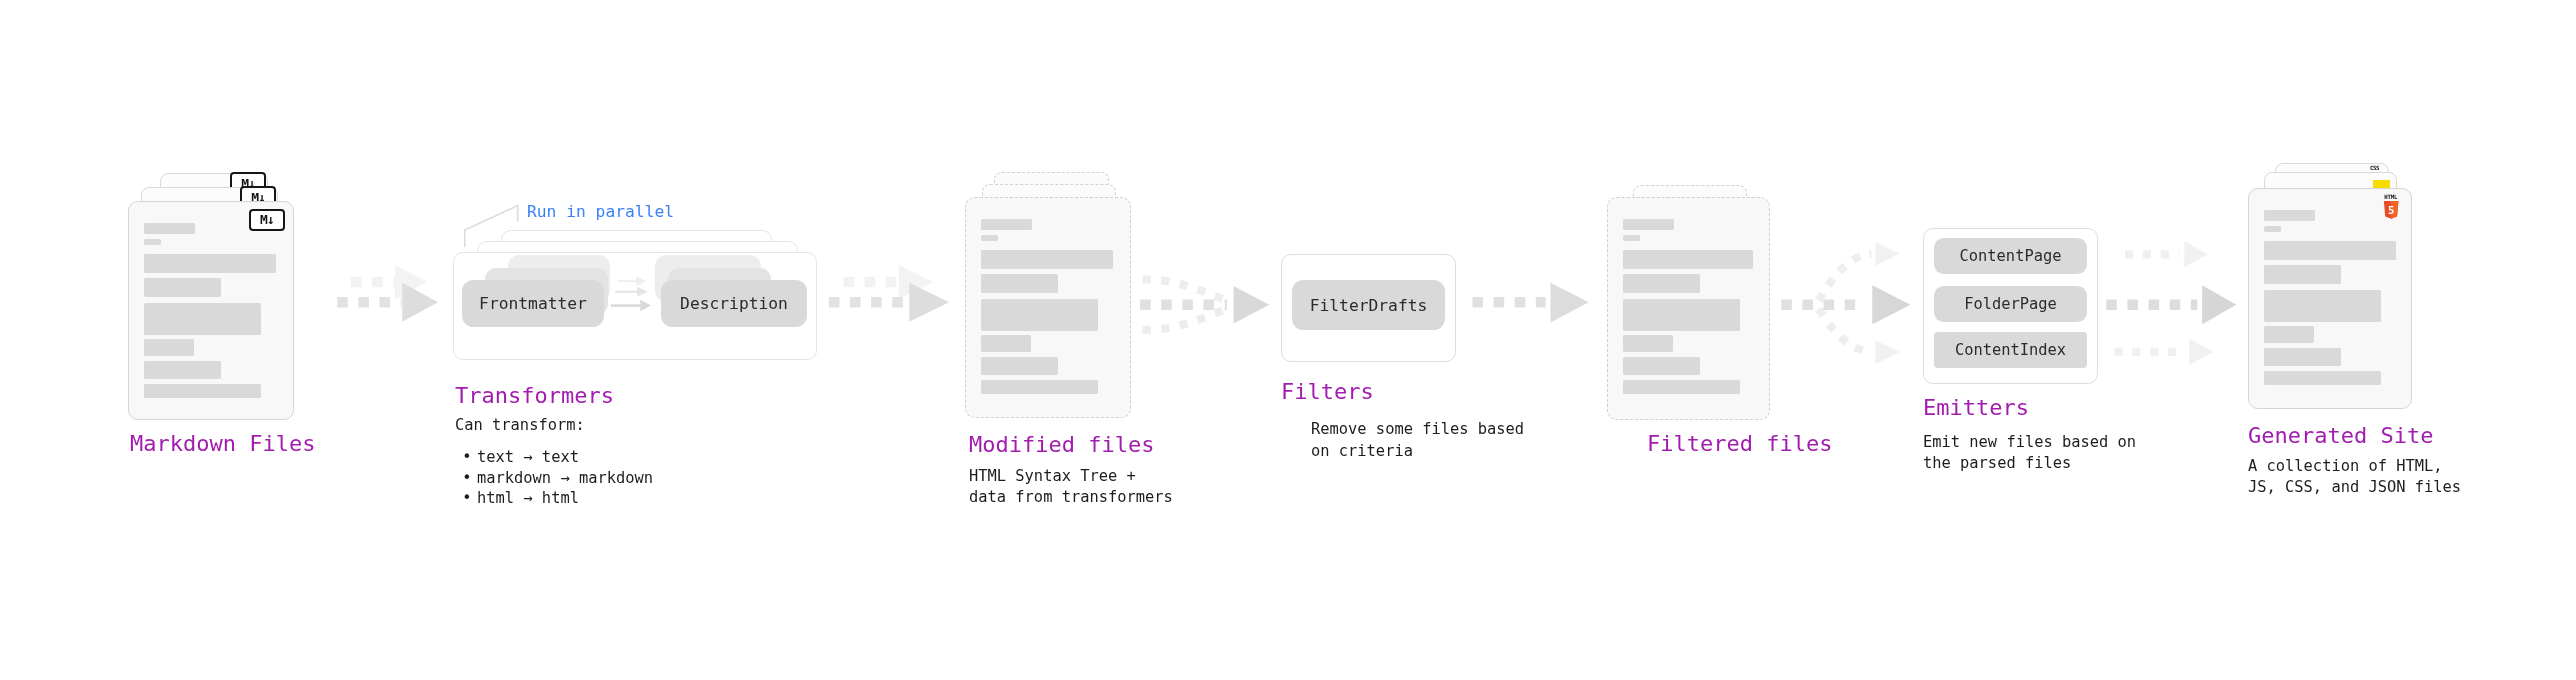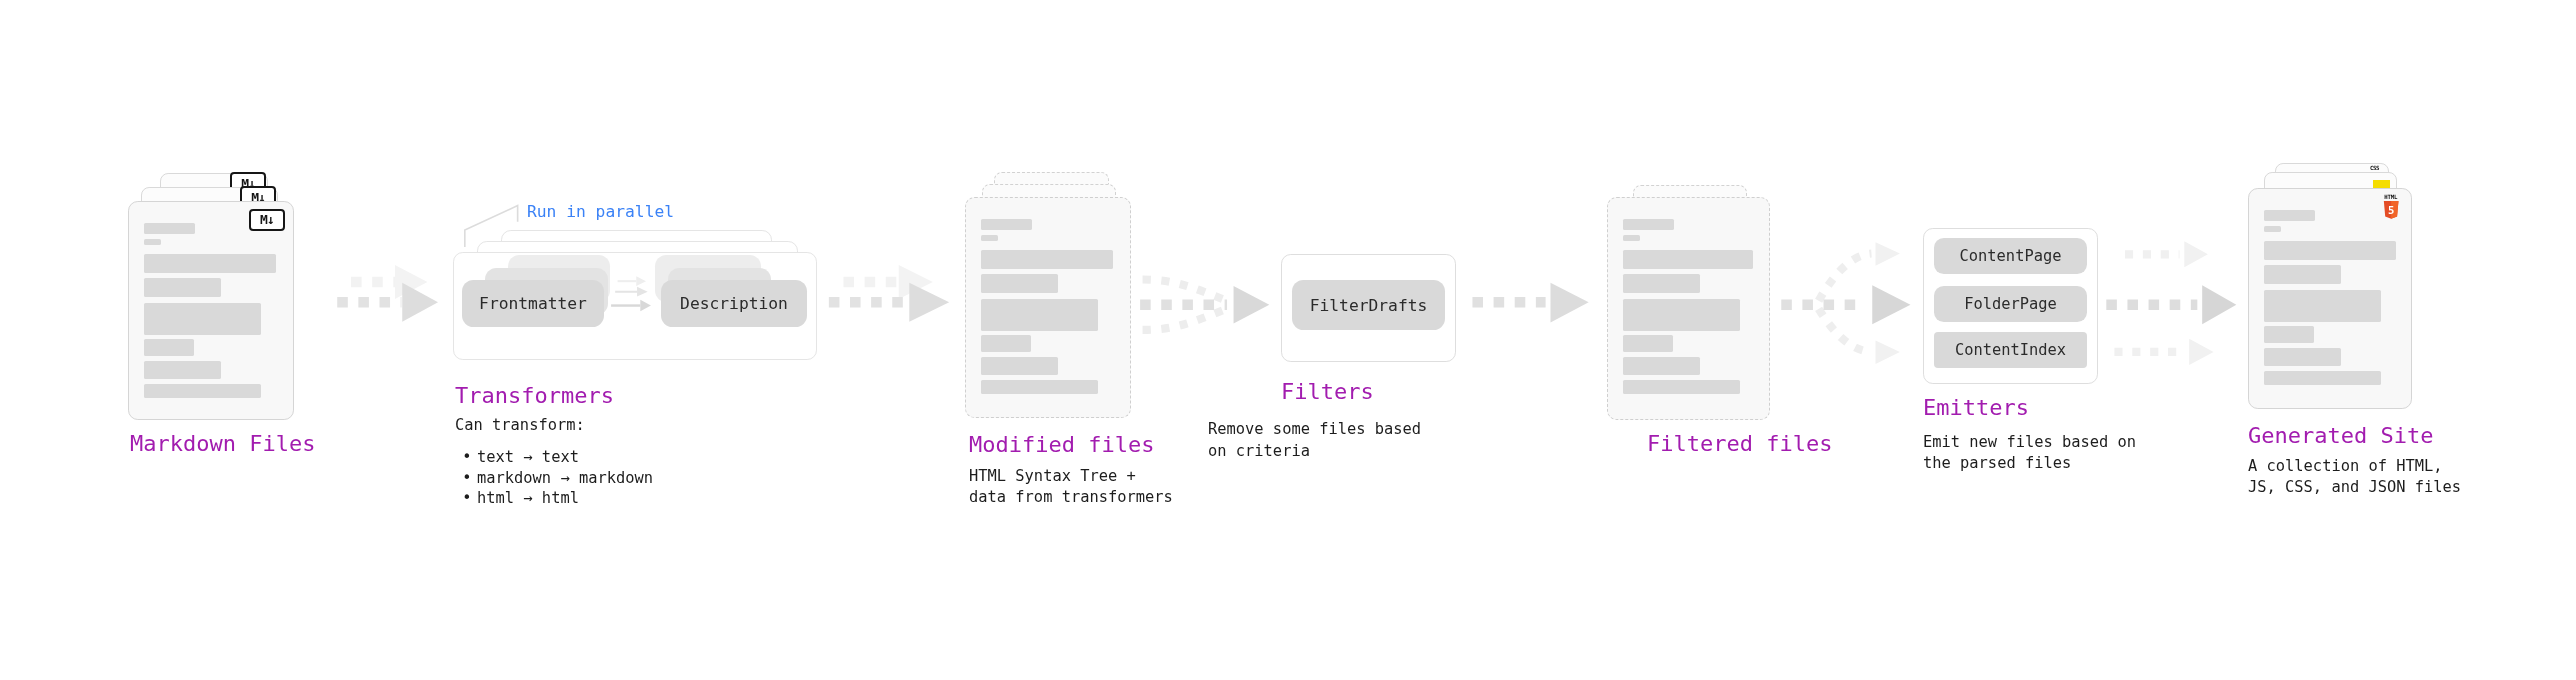--- a/index.html
+++ b/index.html
@@ -120,21 +120,21 @@
   </div>
   <div class="heading" style="left:969px;top:432px;">Modified files</div>
   <div class="desc" style="left:969px;top:466px;">
     <div>HTML Syntax Tree +</div>
     <div>data from transformers</div>
   </div>
 
   <div class="frame" style="left:1281px;top:254px;width:173px;height:106px;border-color:#dedede;"></div>
   <div class="pill" style="left:1292px;top:280px;width:153px;height:50px;">FilterDrafts</div>
   <div class="heading" style="left:1281px;top:379px;">Filters</div>
-  <div class="desc" style="left:1208px;top:418px;line-height:22px;">
+  <div class="desc" style="left:1311px;top:418px;line-height:22px;">
     <div>Remove some files based</div>
     <div>on criteria</div>
   </div>
 
   <div class="abs tab-dashed" style="left:1633px;top:185px;width:114px;height:49px;"></div>
   <div class="abs doc-dashed" style="left:1607px;top:197px;width:163px;height:223px;">
     <div class="sk flt-sk">
       <div class="b b1"></div>
         <div class="b b2"></div>
         <div class="b b3"></div>

